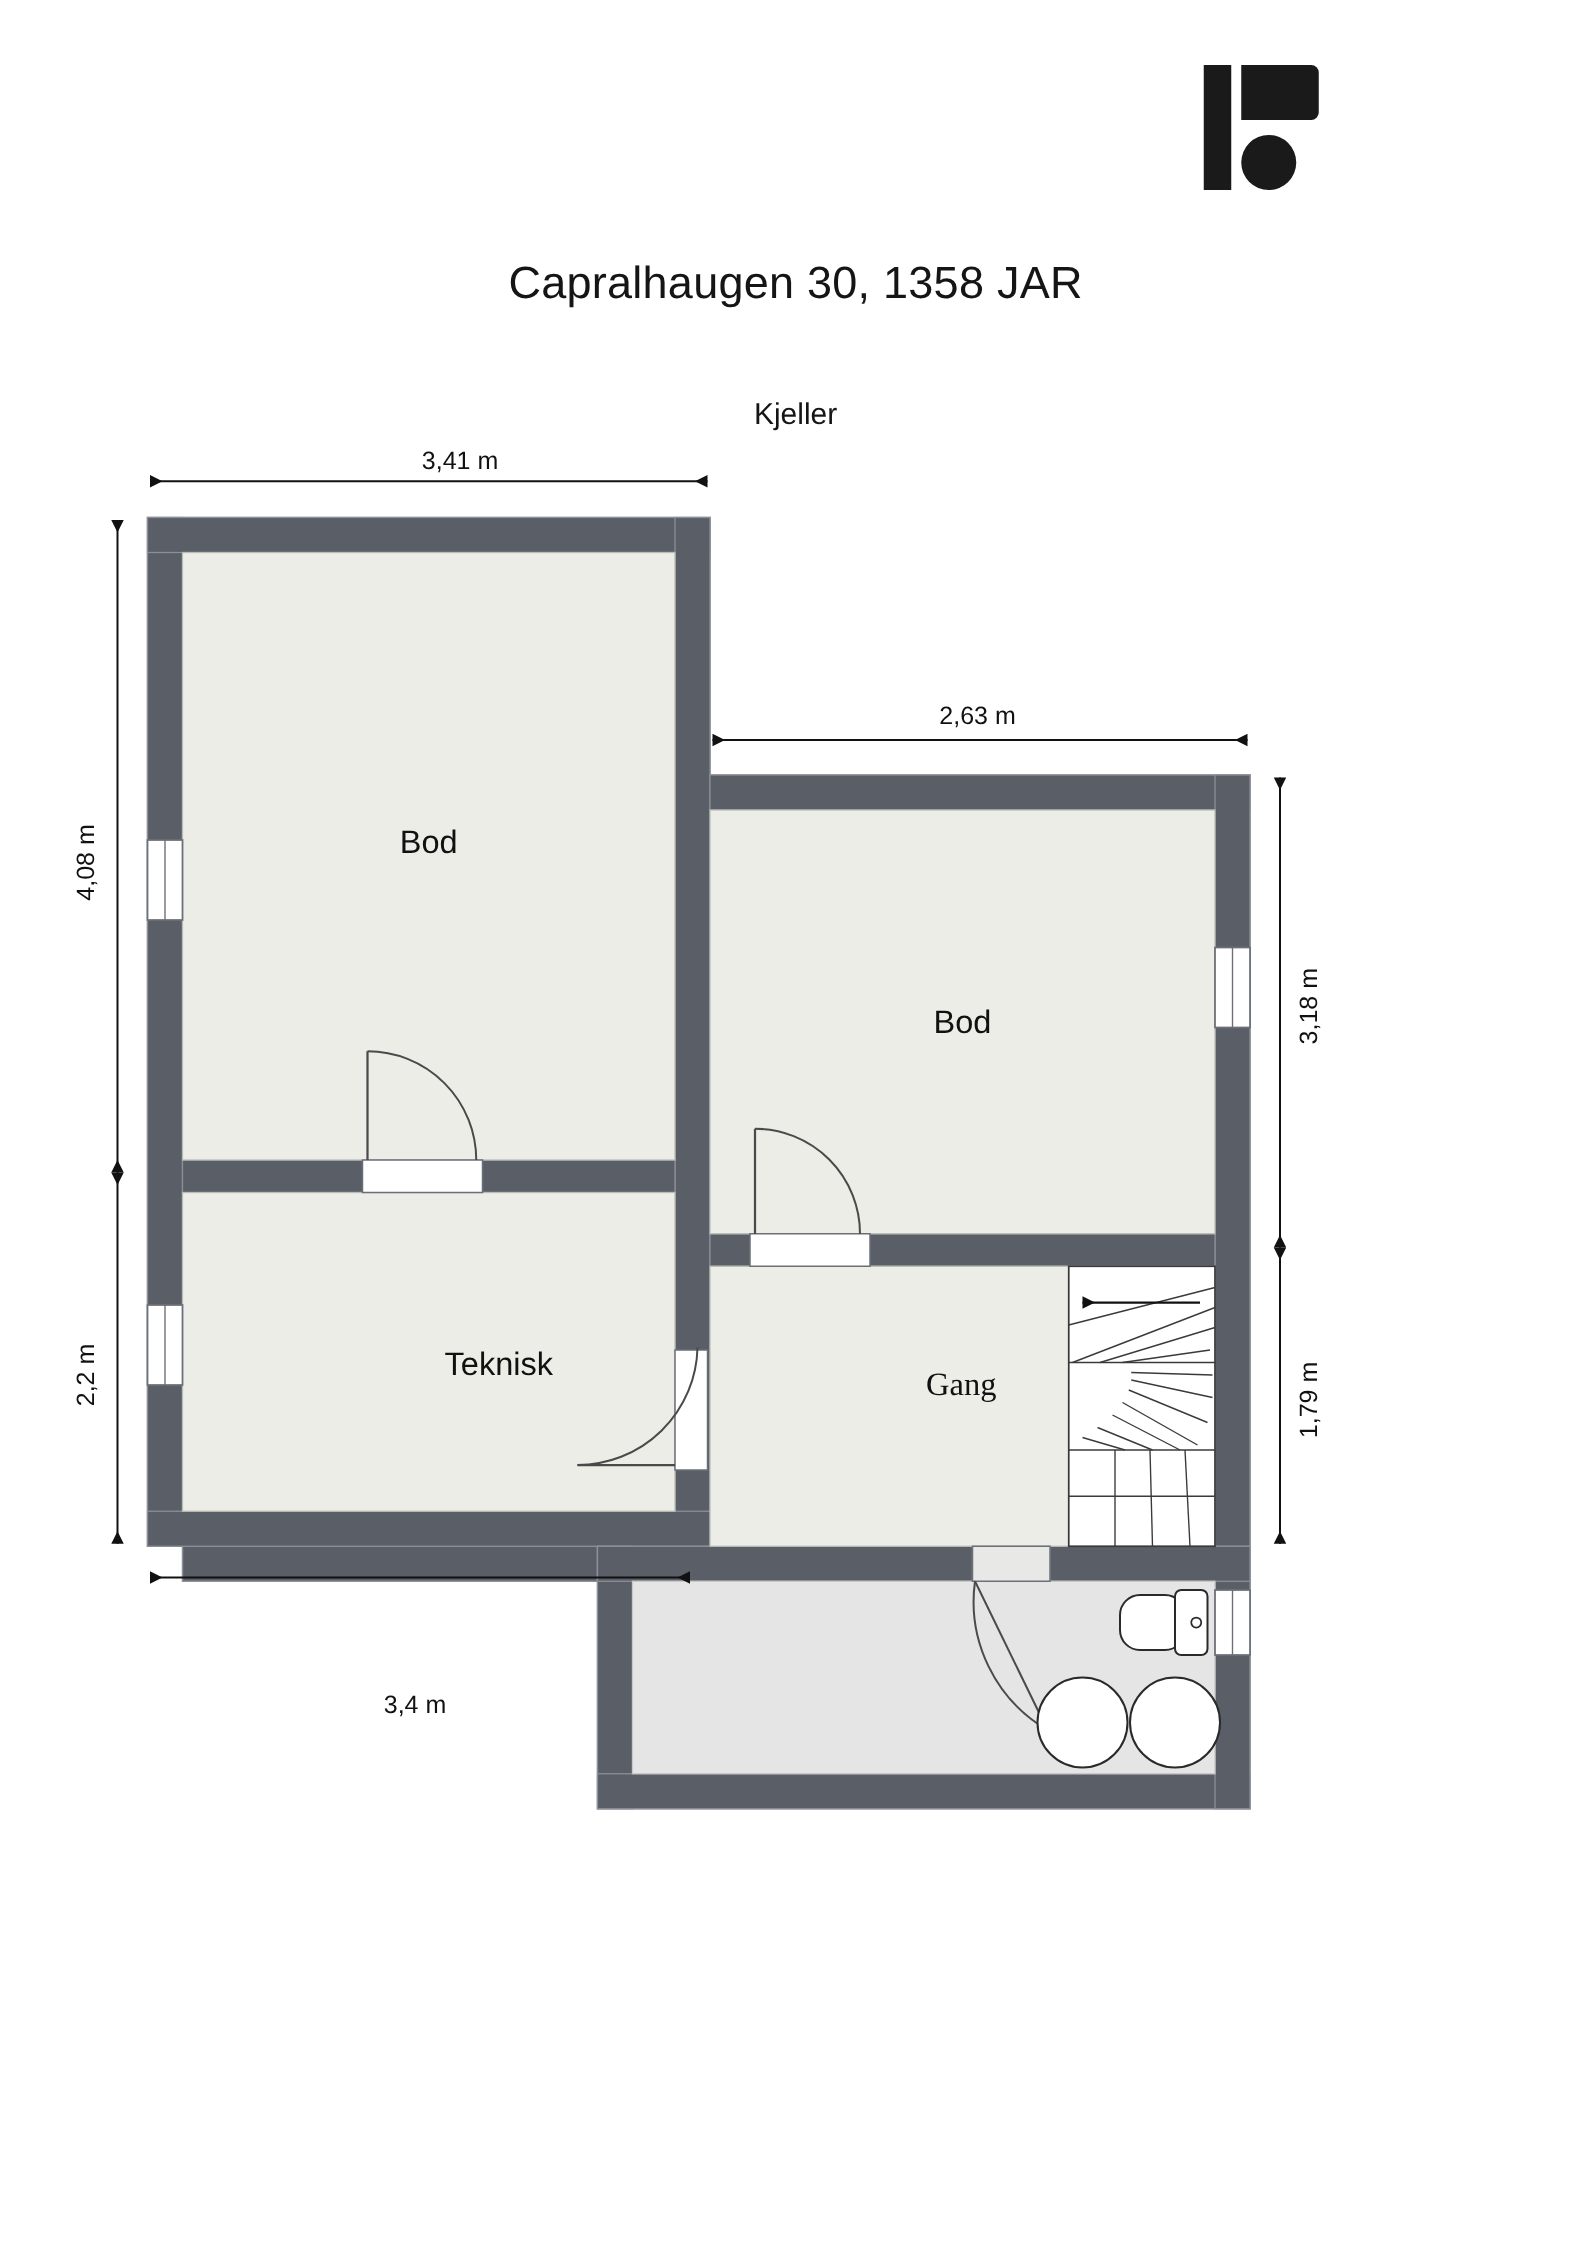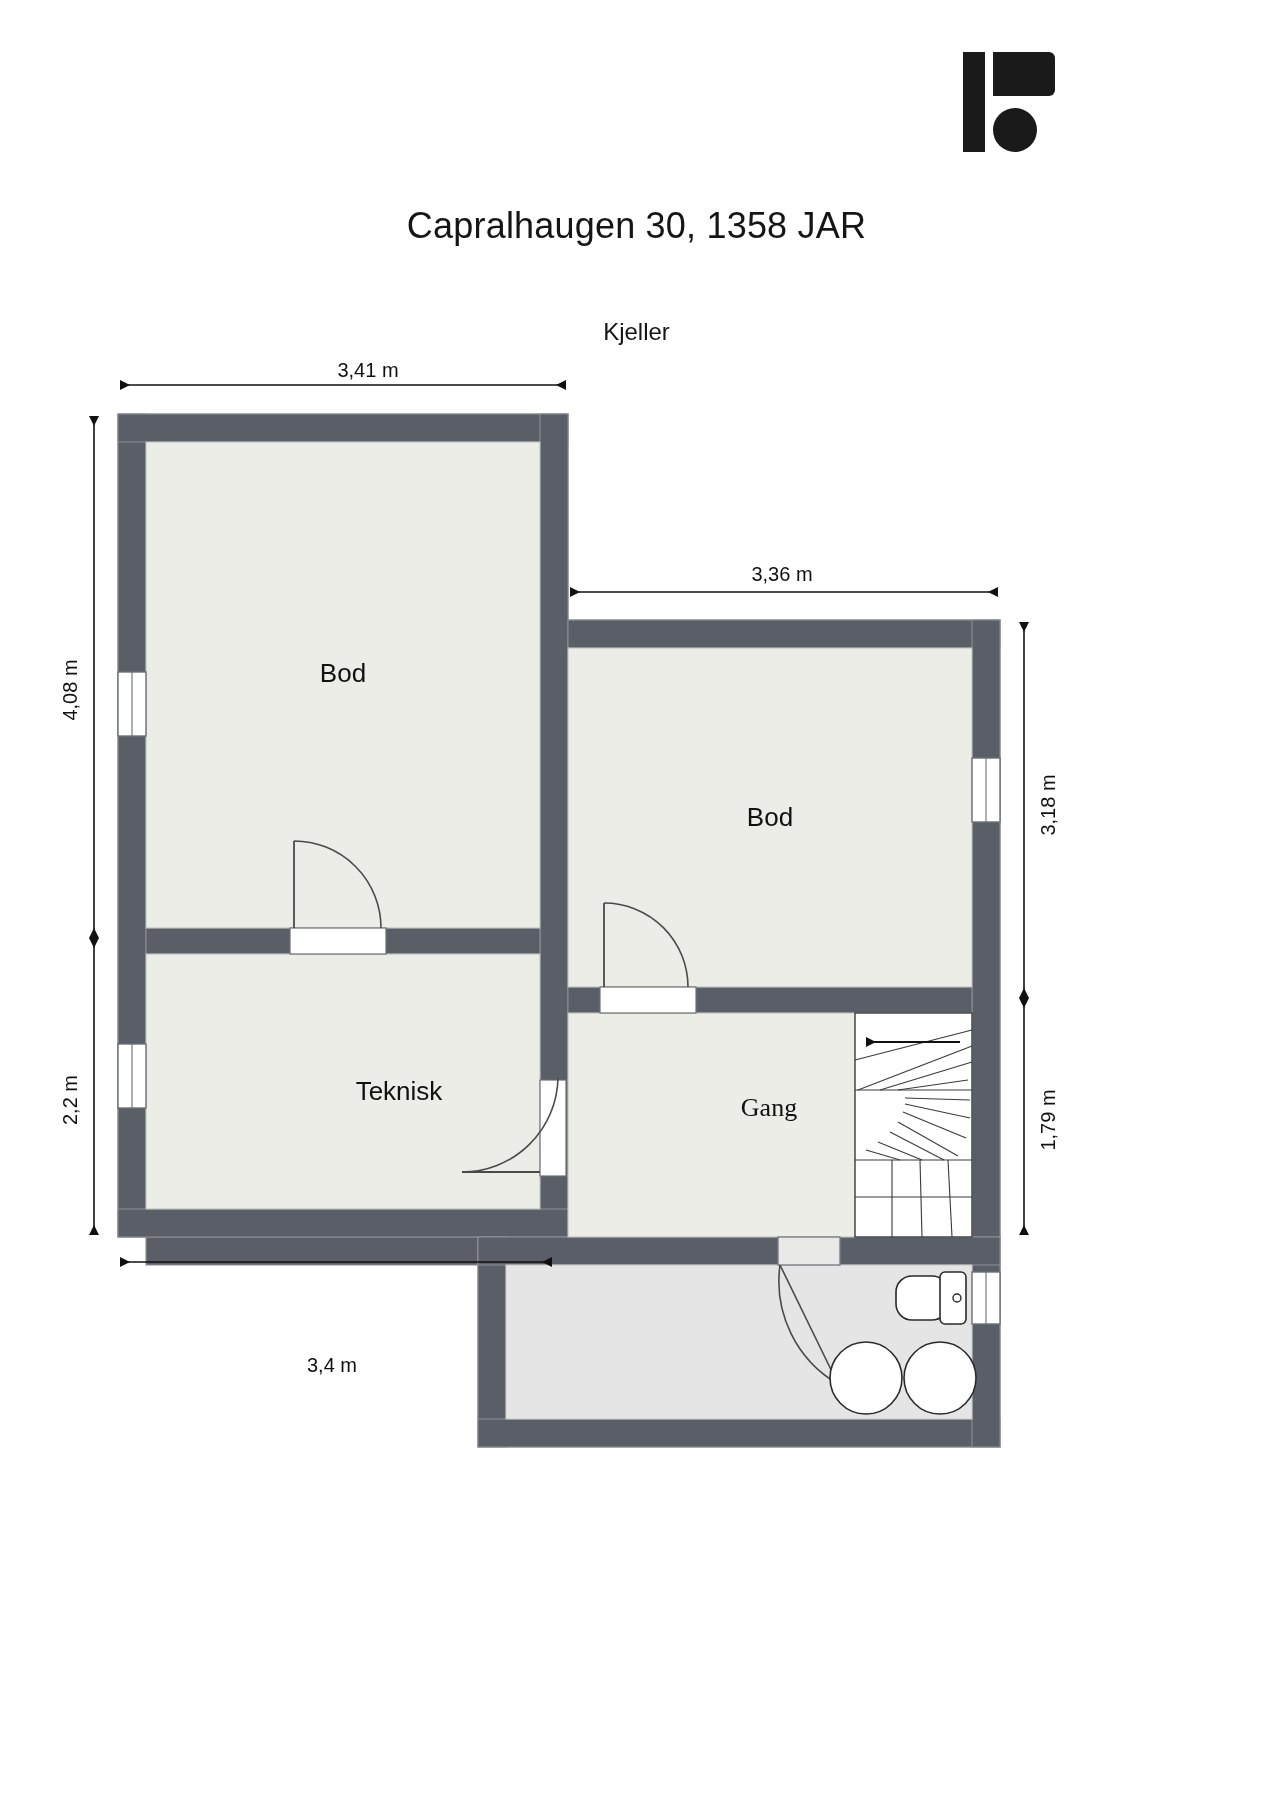--- a/index.html
+++ b/index.html
@@ -206,21 +206,21 @@
 
   <div class="rlabel" style="left:770px;top:818px;">Bod</div>
 
   <div class="rlabel" style="left:399px;top:1092px;">Teknisk</div>
 
   <div class="rlabel" style="left:769px;top:1108px;font-family:Liberation Serif, serif;">Gang</div>
 
 
   <div class="dim" style="left:340px;top:370px;margin-left:28px;">3,41 m</div>
 
-  <div class="dim" style="left:782px;top:574px;">3,36 m</div>
+  <div class="dim" style="left:782px;top:574px;">2,63 m</div>
 
   <div class="dim vert" style="left:70px;top:690px;">4,08 m</div>
 
   <div class="dim vert" style="left:70px;top:1100px;">2,2 m</div>
 
   <div class="dim" style="left:332px;top:1365px;">3,4 m</div>
 
   <div class="dim vert" style="left:1048px;top:805px;">3,18 m</div>
 
   <div class="dim vert" style="left:1048px;top:1120px;">1,79 m</div>

